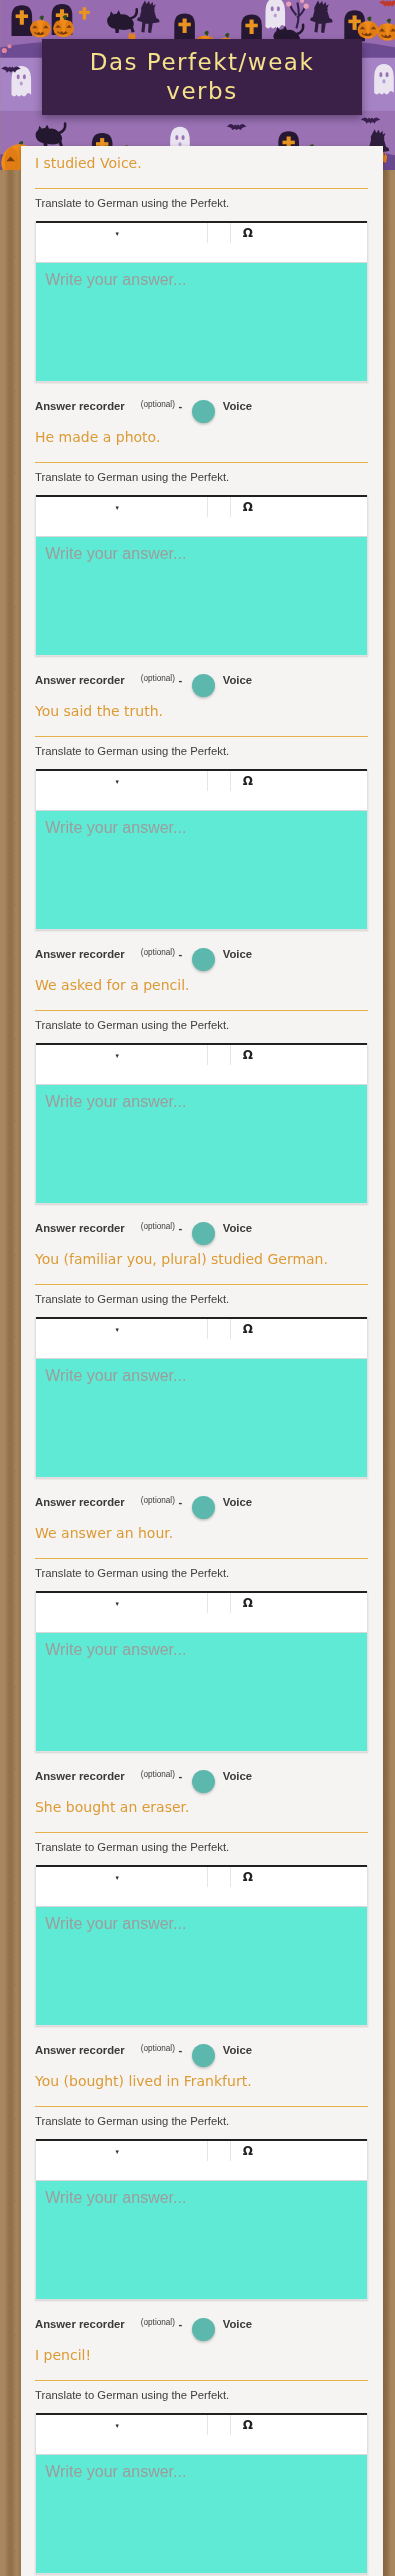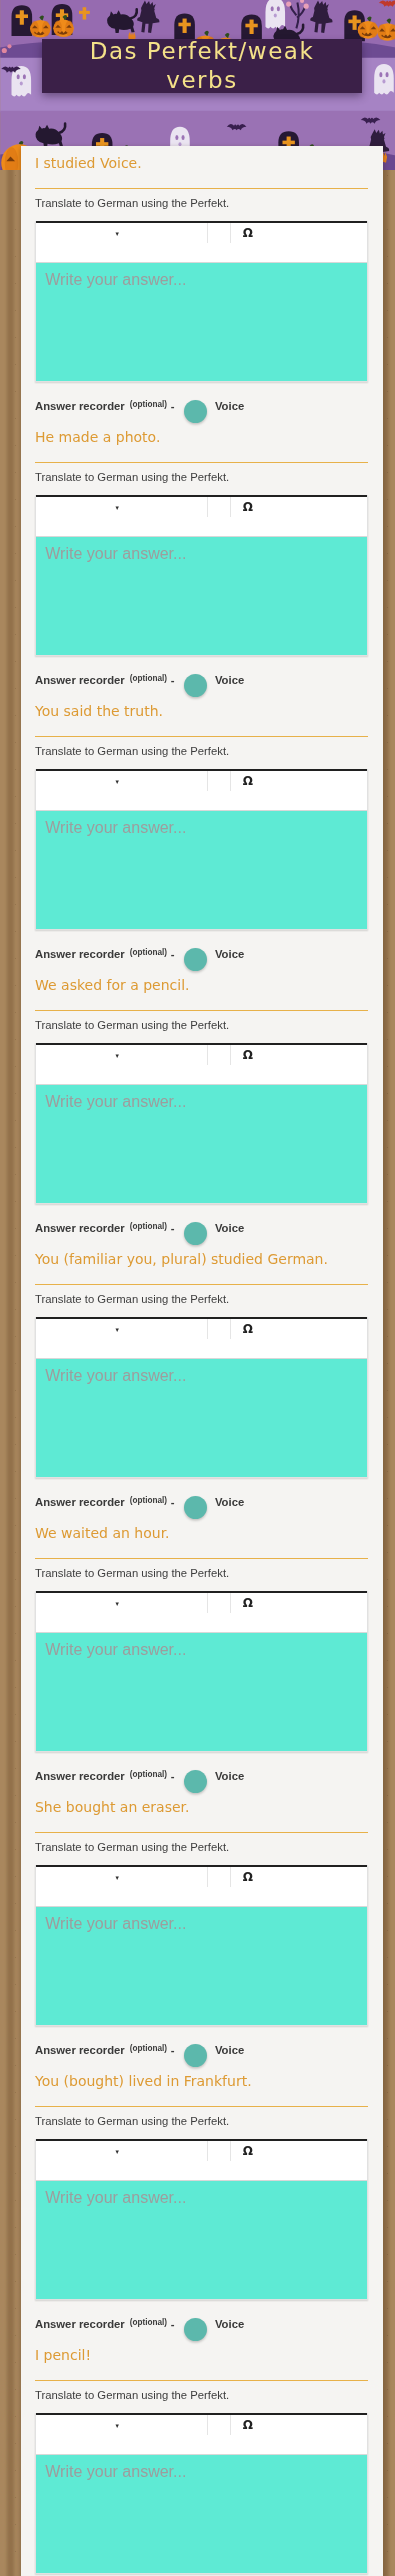--- a/index.html
+++ b/index.html
@@ -19,21 +19,21 @@
   }
   
   .cork-streak { position:absolute; top:0; bottom:0; width:7.2px; background:rgba(92,62,30,.30); filter:blur(1.5px); z-index:0; }
   .cork-streak.left  { left:7.2px; }
   .cork-streak.right { left:382px; }
 
   
   .banner { position:relative; width:396px; height:170px; z-index:1; }
   .banner svg { position:absolute; left:0; top:0; }
   .title-box {
-    position:absolute; left:42px; top:39px; width:320px; height:54px;
+    position:absolute; left:42px; top:39px; width:320px; height:76px;
     background:#3b2048; box-shadow:0 4.1px 8.2px rgba(34,16,44,.45);
     display:flex; flex-direction:column; align-items:center; justify-content:center;
     z-index:2;
   }
   .title-line {
     font-family:"DejaVu Sans", sans-serif;
     color:#f4e189; font-size:23px; line-height:29px; letter-spacing:1.5px;
   }
 
   
@@ -77,21 +77,21 @@
   .answer-area {
     display:block; width:100%; height:118px;
     border:none; outline:none; resize:none;
     padding:8.2px 9.3px; font-size:16px; color:#444; background:#5eead4;
     font-family:"Liberation Sans", sans-serif;
   }
   .answer-area::placeholder { color:#9d9d9d; }
 
   .recorder { margin-top:17.5px; display:flex; height:24px; }
   .rec-label { font-weight:bold; font-size:11.3px; color:#3a3a3a; }
-  .rec-opt   { font-weight:bold; font-size:8.2px; color:#3a3a3a; margin-left:5px; }
+  .rec-opt   { font-weight:normal; font-size:8.2px; color:#3a3a3a; margin-left:16px; }
   .rec-dash  { font-weight:bold; font-size:11.3px; color:#3a3a3a; margin-left:3.6px; }
   .voice-btn {
     width:23px; height:23px; border-radius:50%;
     background:#5cb8ac; border:none; margin-left:9.3px;
     box-shadow:0 1.5px 2.6px rgba(0,0,0,.22); cursor:pointer;
   }
   .voice-label { font-weight:bold; font-size:11.3px; color:#3a3a3a; margin-left:8.2px; }
 </style>
 </head>
 <body>
@@ -320,21 +320,21 @@
     <div class="recorder">
       <span class="rec-label">Answer recorder</span>
       <span class="rec-opt">(optional)</span>
       <span class="rec-dash">-</span>
       <button class="voice-btn"></button>
       <span class="voice-label">Voice</span>
     </div>
   </section>
 
   <section class="question">
-    <h2 class="q-text">We waited an hour.</h2>
+    <h2 class="q-text">We answer an hour.</h2>
     <div class="q-divider"></div>
     <div class="q-instruction">Translate to German using the Perfekt.</div>
 
     <div class="editor">
       <div class="editor-strip"></div>
       <div class="toolbar">
         <button class="caret-btn">▾</button>
         <div class="tb-sep s1"></div>
         <div class="tb-sep s2"></div>
         <button class="omega-btn">Ω</button>

